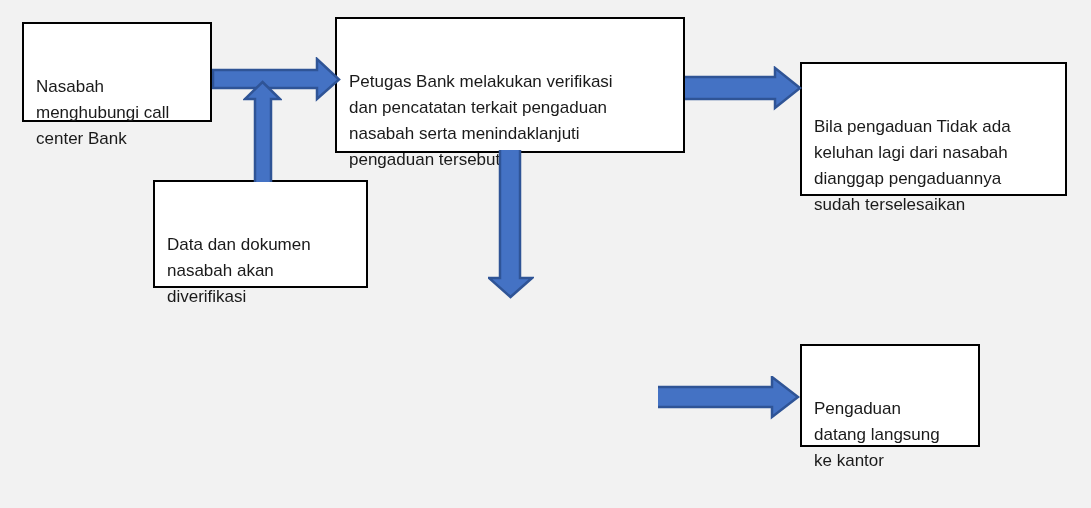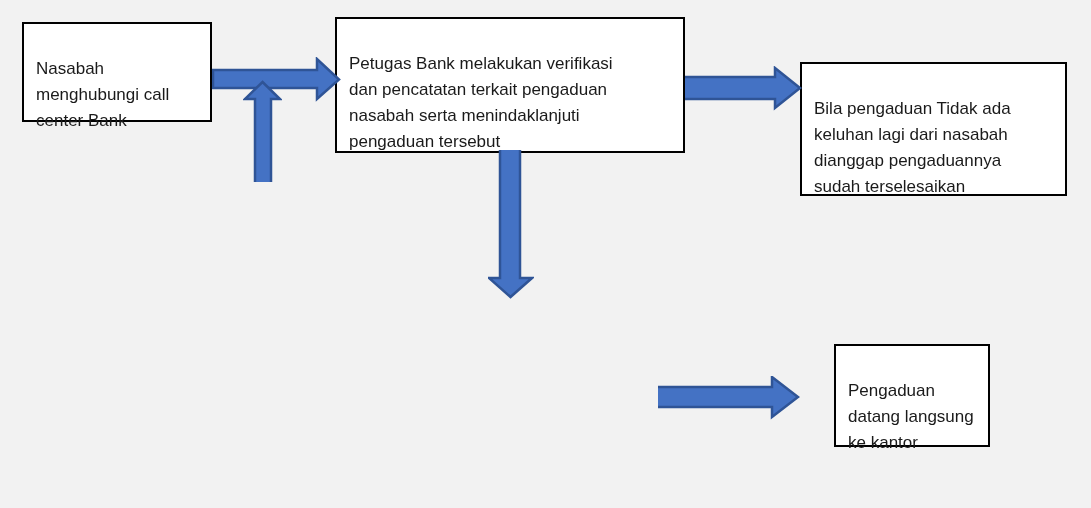--- a/index.html
+++ b/index.html
@@ -17,38 +17,38 @@
   }
   .node {
     position: absolute;
     box-sizing: border-box;
     background: var(--box-fill, #ffffff);
     border: 2px solid var(--box-border, #000000);
     color: var(--text-color, #1a1a1a);
     font-size: 17px;
     line-height: 26px;
     white-space: pre-line;
-    padding: 6px 12px;
+    padding: 24px 12px;
   }
   .arrow {
     position: absolute;
     display: block;
   }
   .arrow polygon {
     fill: var(--arrow-fill, #4472c4);
     stroke: var(--arrow-stroke, #2f5496);
     stroke-width: 2.5;
   }
   
   #node-call-center    { left: 22px;  top: 22px;  width: 190px; height: 100px; }
   #node-verifikasi     { left: 335px; top: 17px;  width: 350px; height: 136px; }
   #node-selesai        { left: 800px; top: 19px;  width: 267px; height: 134px; margin-top: 43px; }
   #node-data-dokumen   { left: 153px; top: 180px; width: 215px; height: 108px; }
   #node-tidak-selesai  { left: 362px; top: 302px; width: 296px; height: 185px; line-height: 28px; }
-  #node-datang-kantor  { left: 834px; top: 344px; width: 156px; height: 103px; }
+  #node-datang-kantor  { left: 800px; top: 344px; width: 180px; height: 103px; }
   
   #arrow-a { left: 212px; top: 57px;  width: 129px; height: 45px;  z-index: 1; }
   #arrow-b { left: 243px; top: 80px;  width: 39px;  height: 102px; z-index: 2; }
   #arrow-c { left: 685px; top: 66px;  width: 117px; height: 45px;  z-index: 1; }
   #arrow-d { left: 488px; top: 150px; width: 46px;  height: 149px; z-index: 1; }
   #arrow-e { left: 658px; top: 376px; width: 142px; height: 44px;  z-index: 1; }
 </style>
 </head>
 <body>
 
@@ -67,20 +67,25 @@
 pengaduan tersebut</span>
   </div>
 
   <div class="node" id="node-selesai">
     <span>Bila pengaduan Tidak ada
 keluhan lagi dari nasabah
 dianggap pengaduannya
 sudah terselesaikan</span>
   </div>
 
+  <div class="node" id="node-data-dokumen">
+    <span>Data dan dokumen
+nasabah akan
+diverifikasi</span>
+  </div>
 
 
   <div class="node" id="node-datang-kantor">
     <span>Pengaduan
 datang langsung
 ke kantor</span>
   </div>
 
   <svg class="arrow" id="arrow-a" viewBox="0 0 129 45">
     <polygon points="1,13 105,13 105,2 127,22.5 105,42 105,31 1,31"></polygon>

